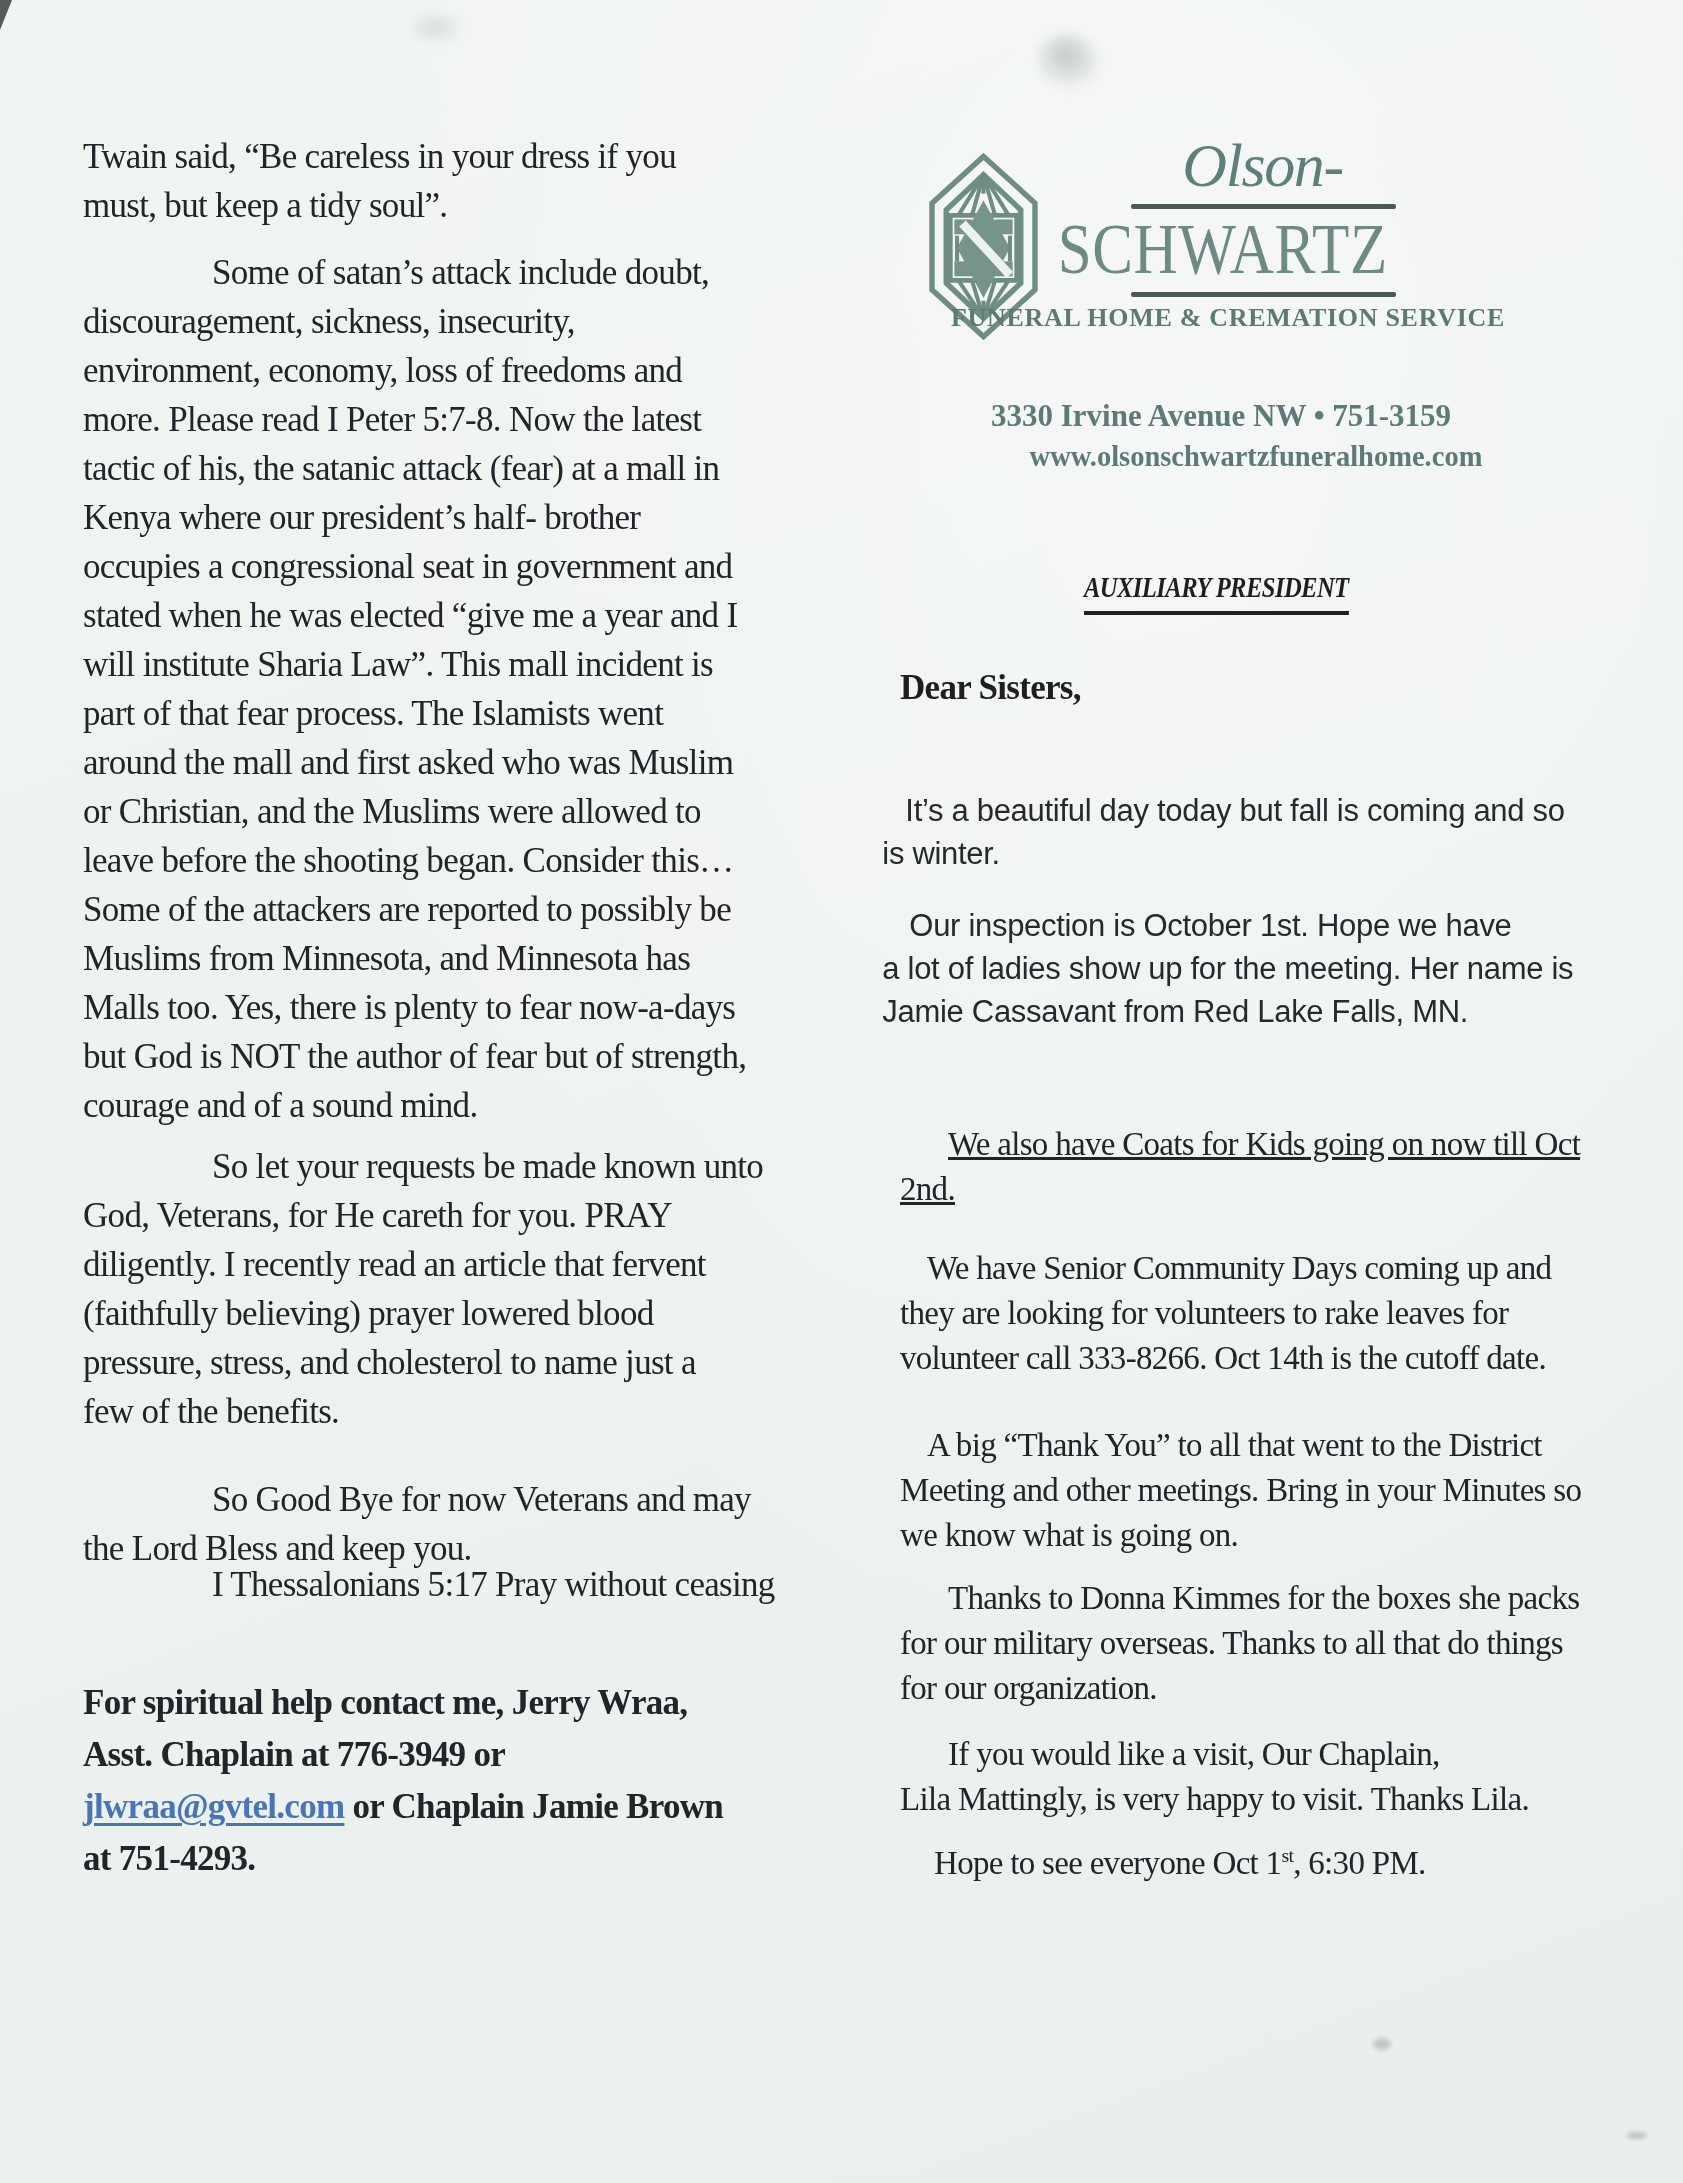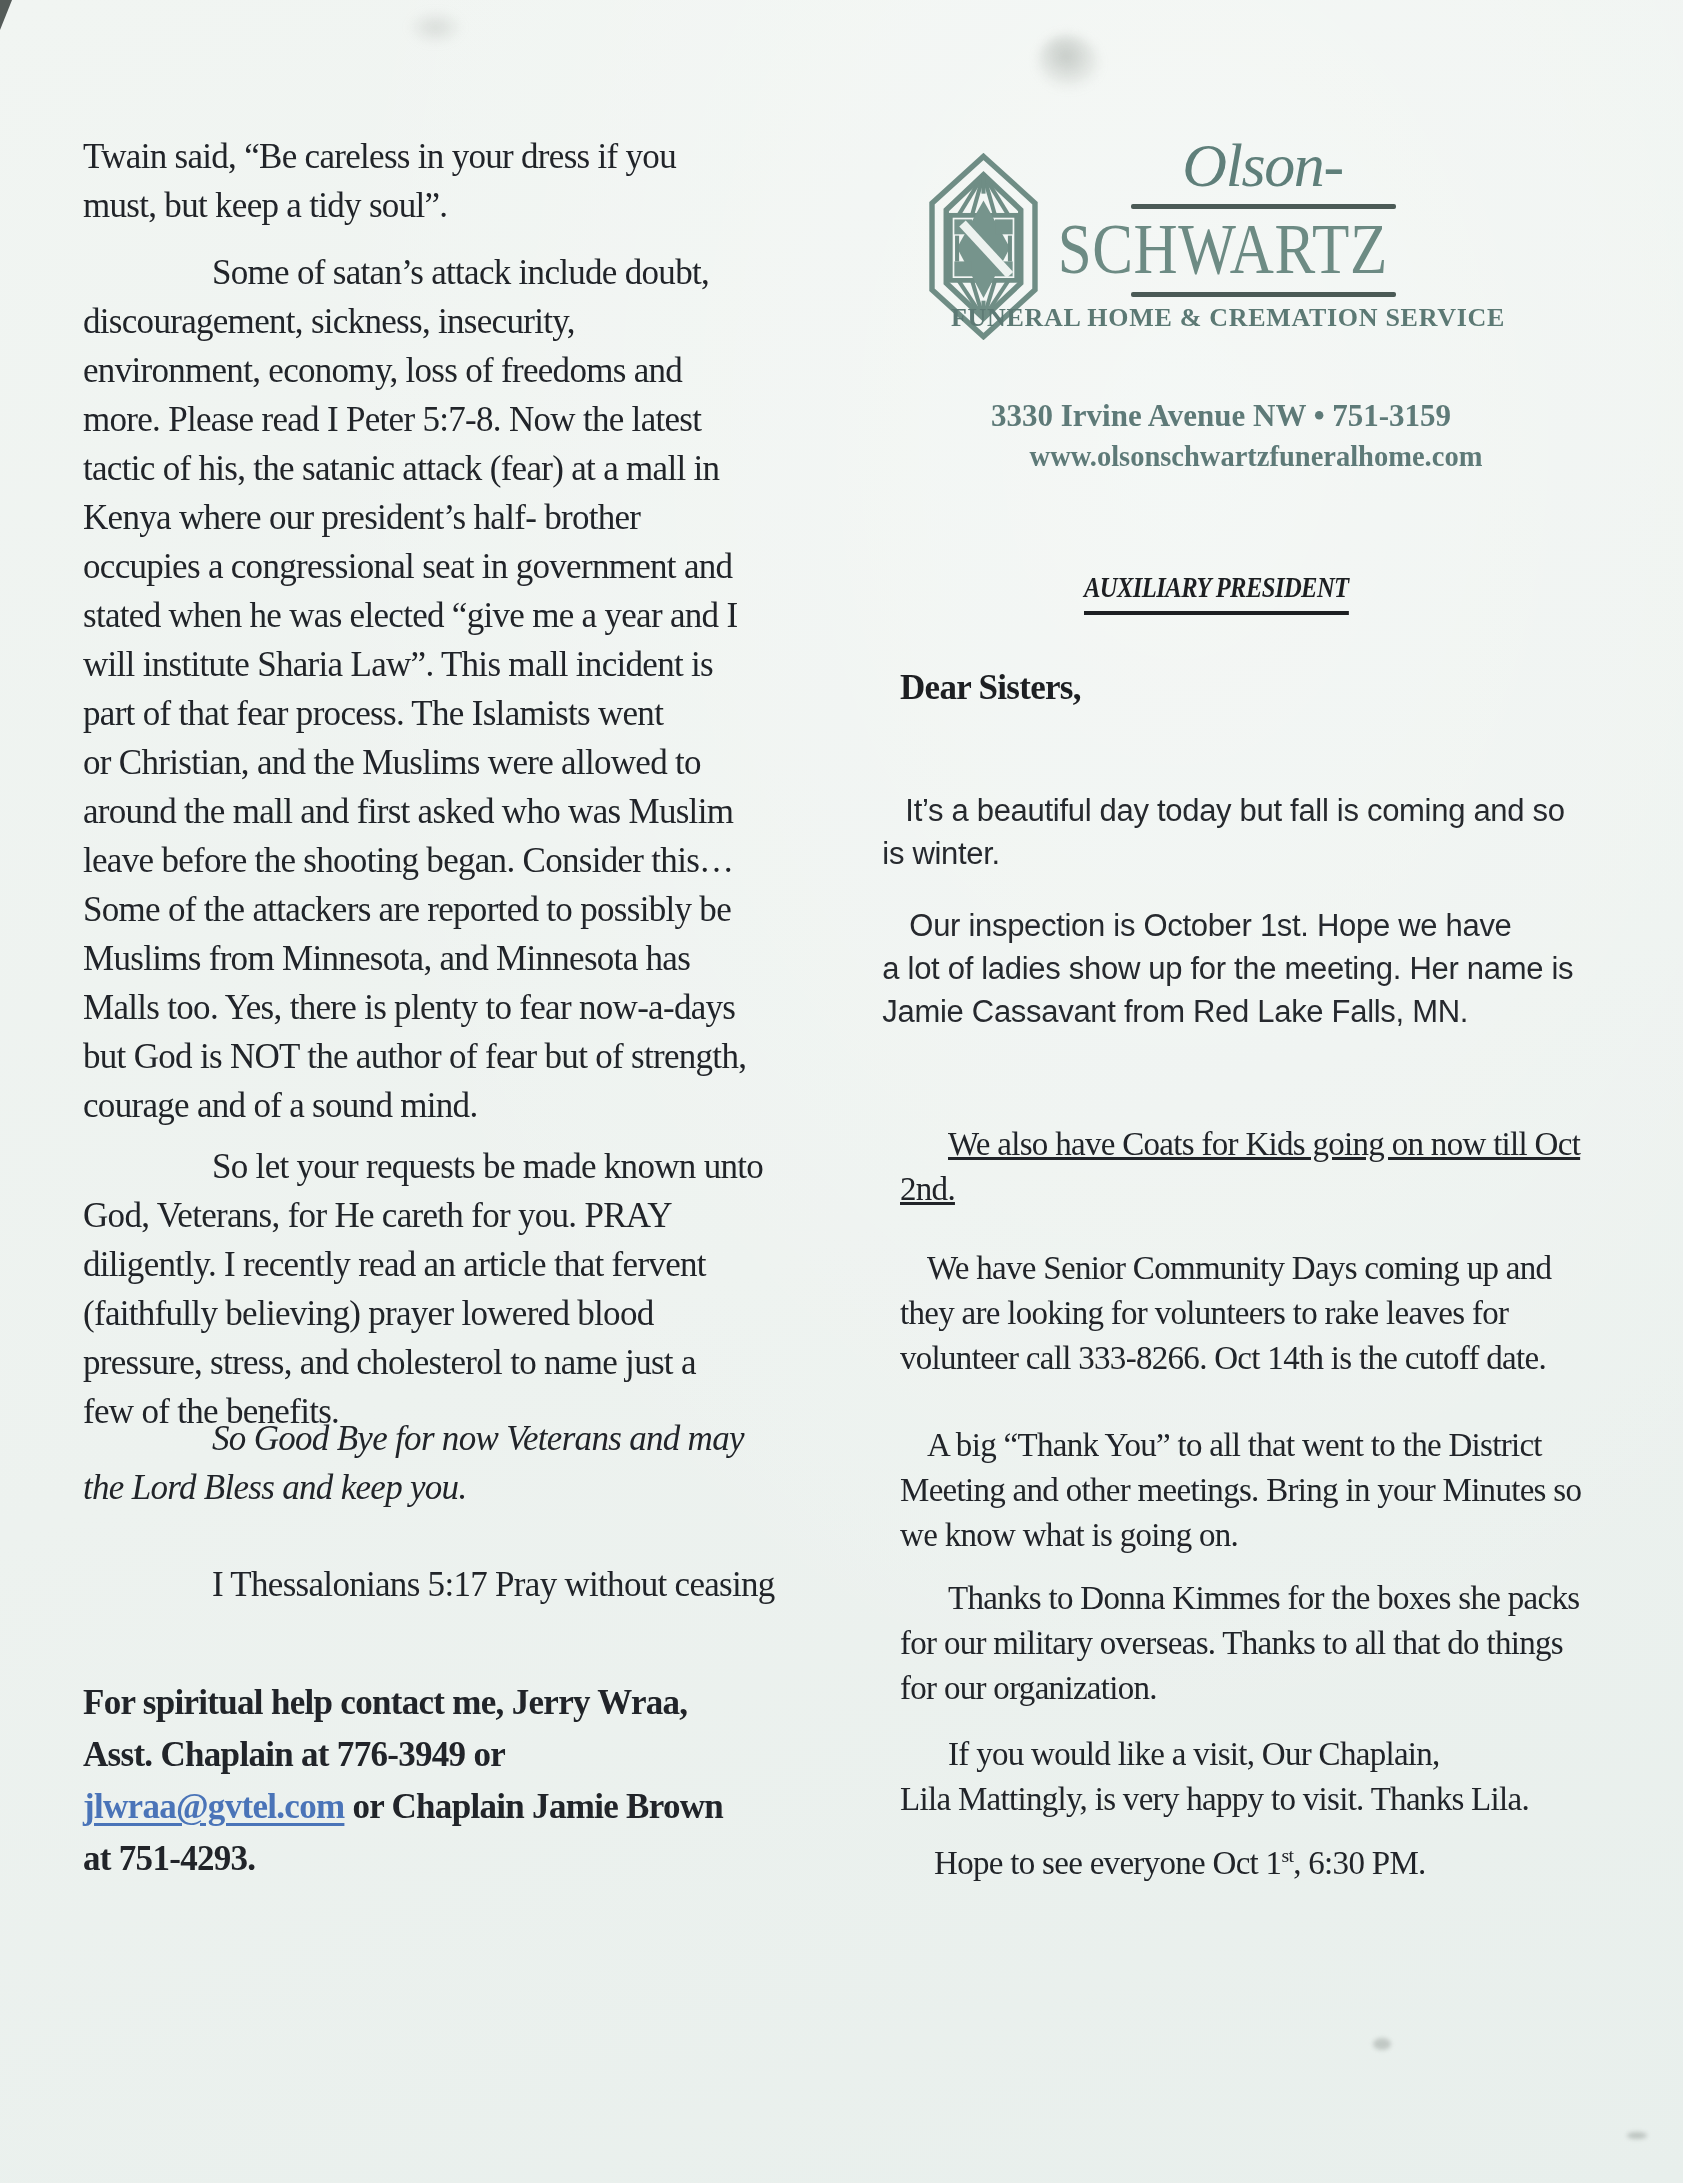--- a/index.html
+++ b/index.html
@@ -90,38 +90,38 @@
         <div class="line" style="padding-left: 129px;">Some of satan’s attack include doubt,</div>
         <div class="line">discouragement, sickness, insecurity,</div>
         <div class="line">environment, economy, loss of freedoms and</div>
         <div class="line">more.  Please read I Peter 5:7-8.  Now the latest</div>
         <div class="line">tactic of his, the satanic attack (fear) at a mall in</div>
         <div class="line">Kenya where our president’s half- brother</div>
         <div class="line">occupies a congressional seat in government and</div>
         <div class="line">stated when he was elected “give me a year and I</div>
         <div class="line">will institute Sharia Law”.  This mall incident is</div>
         <div class="line">part of that fear process.  The Islamists went</div>
+        <div class="line">around the mall and first asked who was Muslim</div>
         <div class="line">or Christian, and the Muslims were allowed to</div>
-        <div class="line">around the mall and first asked who was Muslim</div>
         <div class="line">leave before the shooting began.  Consider this…</div>
         <div class="line">Some of the attackers are reported to possibly be</div>
         <div class="line">Muslims from Minnesota, and Minnesota has</div>
         <div class="line">Malls too.  Yes, there is plenty to fear now-a-days</div>
         <div class="line">but God is NOT the author of fear but of strength,</div>
         <div class="line">courage and of a sound mind.</div>
       </div>
       <div class="lpara" style="top: 1142px;">
         <div class="line" style="padding-left: 129px;">So let your requests be made known unto</div>
         <div class="line">God, Veterans, for He careth for you.  PRAY</div>
         <div class="line">diligently.  I recently read an article that fervent</div>
         <div class="line">(faithfully believing) prayer lowered blood</div>
         <div class="line">pressure, stress, and cholesterol to name just a</div>
         <div class="line">few of the benefits.</div>
       </div>
-      <div class="lpara" style="top: 1414px; font-style: italic;">
+      <div class="lpara" style="top: 1475px;">
         <div class="line" style="padding-left: 129px;">So Good Bye for now Veterans and may</div>
         <div class="line">the Lord Bless and keep you.</div>
       </div>
       <div class="lpara" style="top: 1560px;">
         <div class="line" style="padding-left: 129px;">I Thessalonians 5:17 Pray without ceasing</div>
       </div>
     </div>
 
   <div class="logo">
     <svg style="position:absolute;left:24.4px;top:24.4px;" width="113" height="187" viewBox="0 0 166 276">

